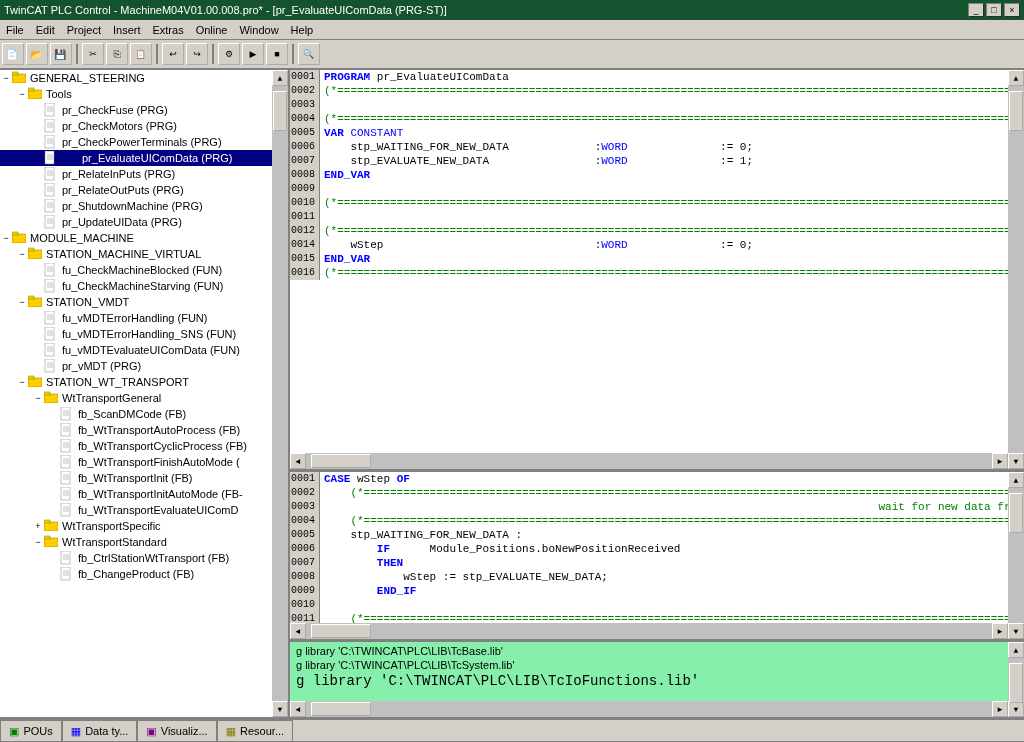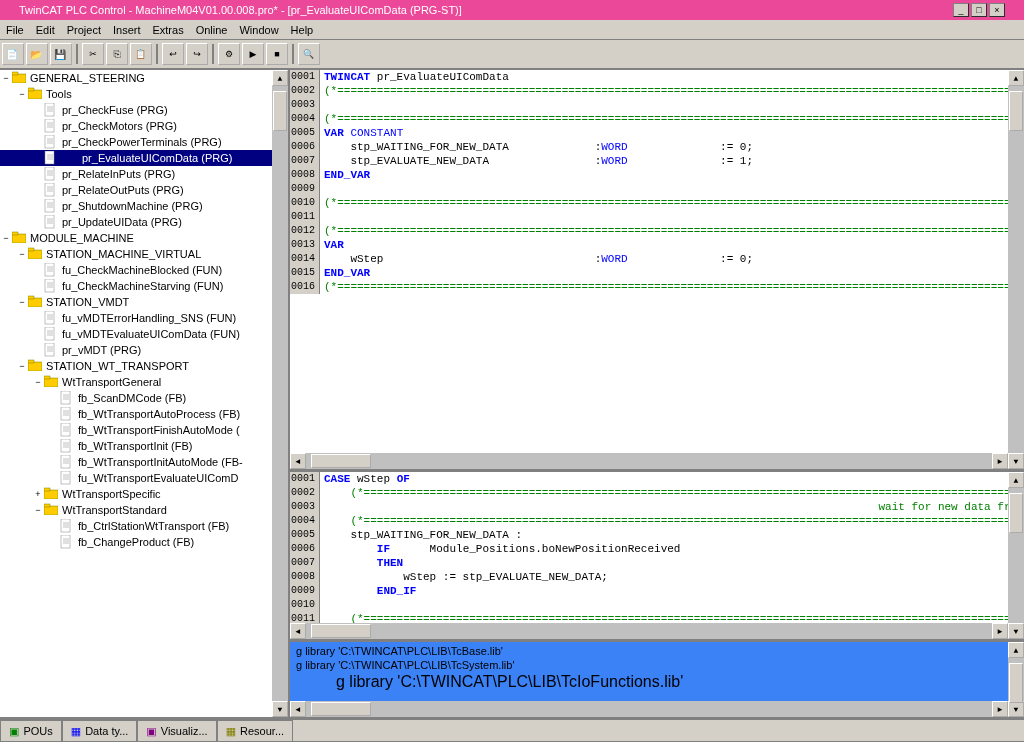--- a/index.html
+++ b/index.html
@@ -1,19 +1,19 @@
 <!DOCTYPE html>
 <html><head>
   <meta charset="utf-8">
   <style>
     * { margin: 0; padding: 0; box-sizing: border-box; }
     body { font-family: 'Courier New', monospace; font-size: 11px; background: #d4d0c8; overflow: hidden; width: 1024px; height: 742px; }
     
     
-    #title-bar { background: #ec4899; color: white; padding: 2px 19px; font-size: 11px; font-family: Arial, sans-serif; display: flex; justify-content: space-between; align-items: center; height: 20px; }
+    #title-bar { background: #14532d; color: white; padding: 2px 4px; font-size: 11px; font-family: Arial, sans-serif; display: flex; justify-content: space-between; align-items: center; height: 20px; }
     #title-controls { display: flex; gap: 2px; }
     .title-btn { background: #d4d0c8; border: 1px outset #808080; width: 16px; height: 14px; font-size: 9px; cursor: pointer; display: flex; align-items: center; justify-content: center; color: black; }
     
     
     #menu-bar { background: #d4d0c8; border-bottom: 1px solid #808080; display: flex; align-items: center; height: 20px; font-family: Arial, sans-serif; font-size: 11px; }
     .menu-item { padding: 2px 6px; cursor: pointer; }
     
     
     #toolbar { background: #d4d0c8; border-bottom: 2px solid #808080; padding: 2px; display: flex; gap: 2px; height: 30px; align-items: center; }
     .tool-btn { background: #d4d0c8; border: 1px outset #ffffff; width: 22px; height: 22px; cursor: pointer; font-size: 10px; display: flex; align-items: center; justify-content: center; }
@@ -308,20 +308,33 @@
           <div class="tree-item">
             <div class="tree-item-content">
               <span class="indent" style="width: 32px;">&nbsp;&nbsp;&nbsp;&nbsp;</span>
               <span class="expand-icon"> </span>
               <span class="item-icon"><svg width="12" height="14" viewBox="0 0 12 14">
                   <rect x="1" y="0" width="9" height="13" fill="white" stroke="#808080" stroke-width="0.5"></rect>
                   <line x1="3" y1="4" x2="9" y2="4" stroke="#808080" stroke-width="0.5"></line>
                   <line x1="3" y1="6" x2="9" y2="6" stroke="#808080" stroke-width="0.5"></line>
                   <line x1="3" y1="8" x2="9" y2="8" stroke="#808080" stroke-width="0.5"></line>
                 </svg></span>
+              <span>fu_vMDTErrorHandling (FUN)</span>
+            </div>
+          </div>
+          <div class="tree-item">
+            <div class="tree-item-content">
+              <span class="indent" style="width: 32px;">&nbsp;&nbsp;&nbsp;&nbsp;</span>
+              <span class="expand-icon"> </span>
+              <span class="item-icon"><svg width="12" height="14" viewBox="0 0 12 14">
+                  <rect x="1" y="0" width="9" height="13" fill="white" stroke="#808080" stroke-width="0.5"></rect>
+                  <line x1="3" y1="4" x2="9" y2="4" stroke="#808080" stroke-width="0.5"></line>
+                  <line x1="3" y1="6" x2="9" y2="6" stroke="#808080" stroke-width="0.5"></line>
+                  <line x1="3" y1="8" x2="9" y2="8" stroke="#808080" stroke-width="0.5"></line>
+                </svg></span>
               <span>fu_vMDTErrorHandling_SNS (FUN)</span>
             </div>
           </div>
           <div class="tree-item">
             <div class="tree-item-content">
               <span class="indent" style="width: 32px;">&nbsp;&nbsp;&nbsp;&nbsp;</span>
               <span class="expand-icon"> </span>
               <span class="item-icon"><svg width="12" height="14" viewBox="0 0 12 14">
                   <rect x="1" y="0" width="9" height="13" fill="white" stroke="#808080" stroke-width="0.5"></rect>
                   <line x1="3" y1="4" x2="9" y2="4" stroke="#808080" stroke-width="0.5"></line>
@@ -383,20 +396,33 @@
             <div class="tree-item-content">
               <span class="indent" style="width: 48px;">&nbsp;&nbsp;&nbsp;&nbsp;&nbsp;&nbsp;</span>
               <span class="expand-icon"> </span>
               <span class="item-icon"><svg width="12" height="14" viewBox="0 0 12 14">
                   <rect x="1" y="0" width="9" height="13" fill="white" stroke="#808080" stroke-width="0.5"></rect>
                   <line x1="3" y1="4" x2="9" y2="4" stroke="#808080" stroke-width="0.5"></line>
                   <line x1="3" y1="6" x2="9" y2="6" stroke="#808080" stroke-width="0.5"></line>
                   <line x1="3" y1="8" x2="9" y2="8" stroke="#808080" stroke-width="0.5"></line>
                 </svg></span>
               <span>fb_WtTransportAutoProcess (FB)</span>
+            </div>
+          </div>
+          <div class="tree-item">
+            <div class="tree-item-content">
+              <span class="indent" style="width: 48px;">&nbsp;&nbsp;&nbsp;&nbsp;&nbsp;&nbsp;</span>
+              <span class="expand-icon"> </span>
+              <span class="item-icon"><svg width="12" height="14" viewBox="0 0 12 14">
+                  <rect x="1" y="0" width="9" height="13" fill="white" stroke="#808080" stroke-width="0.5"></rect>
+                  <line x1="3" y1="4" x2="9" y2="4" stroke="#808080" stroke-width="0.5"></line>
+                  <line x1="3" y1="6" x2="9" y2="6" stroke="#808080" stroke-width="0.5"></line>
+                  <line x1="3" y1="8" x2="9" y2="8" stroke="#808080" stroke-width="0.5"></line>
+                </svg></span>
+              <span>fb_WtTransportCyclicProcess (FB)</span>
             </div>
           </div>
           <div class="tree-item">
             <div class="tree-item-content">
               <span class="indent" style="width: 48px;">&nbsp;&nbsp;&nbsp;&nbsp;&nbsp;&nbsp;</span>
               <span class="expand-icon"> </span>
               <span class="item-icon"><svg width="12" height="14" viewBox="0 0 12 14">
                   <rect x="1" y="0" width="9" height="13" fill="white" stroke="#808080" stroke-width="0.5"></rect>
                   <line x1="3" y1="4" x2="9" y2="4" stroke="#808080" stroke-width="0.5"></line>
                   <line x1="3" y1="6" x2="9" y2="6" stroke="#808080" stroke-width="0.5"></line>
@@ -504,21 +530,21 @@
   </div>
 
   <div id="right-panels">
 
     <div id="code-top">
       <div class="panel-with-scroll" style="flex:1; overflow:hidden;">
         <div class="code-content">
           <div class="code-area" id="code-area-top">
           <div class="code-line">
                 <span class="line-num">0001</span>
-                <span class="line-content"><span style="color:#0000ff;font-weight:bold">TWINCAT</span> pr_EvaluateUIComData</span>
+                <span class="line-content"><span style="color:#0000ff;font-weight:bold">PROGRAM</span> pr_EvaluateUIComData</span>
               </div>
               <div class="code-line">
                 <span class="line-num">0002</span>
                 <span class="line-content" style="color: rgb(0, 128, 0);">(*===================================================================================================================================================*)</span>
               </div>
               <div class="code-line">
                 <span class="line-num">0003</span>
                 <span class="line-content" style="color: rgb(0, 128, 0);">                                                                                                              STEPS</span>
               </div>
               <div class="code-line">
@@ -549,24 +575,20 @@
                 <span class="line-num">0010</span>
                 <span class="line-content" style="color: rgb(0, 128, 0);">(*===================================================================================================================================================*)</span>
               </div>
               <div class="code-line">
                 <span class="line-num">0011</span>
                 <span class="line-content" style="color: rgb(0, 128, 0);">                                                                                                              step variables</span>
               </div>
               <div class="code-line">
                 <span class="line-num">0012</span>
                 <span class="line-content" style="color: rgb(0, 128, 0);">(*===================================================================================================================================================*)</span>
-              </div>
-              <div class="code-line">
-                <span class="line-num">0013</span>
-                <span class="line-content"><span style="color:#0000ff;font-weight:bold">VAR</span></span>
               </div>
               <div class="code-line">
                 <span class="line-num">0014</span>
                 <span class="line-content">    wStep                                :<span style="color:#0000ff">WORD</span>              := 0;</span>
               </div>
               <div class="code-line">
                 <span class="line-num">0015</span>
                 <span class="line-content"><span style="color:#0000ff;font-weight:bold">END_VAR</span></span>
               </div>
               <div class="code-line">
@@ -655,24 +677,24 @@
             <div class="vscroll-thumb"></div>
           </div>
           <div class="vscroll-btn">▼</div>
         </div>
       </div>
     </div>
 
     <div id="code-log">
       <div class="panel-with-scroll" style="flex:1; overflow:hidden;">
         <div class="code-content">
-          <div class="code-area" id="log-area" style="background:#3b82f6; padding:2px;">
+          <div class="code-area" id="log-area" style="background:#86efac; padding:2px;">
           <div style="font-family: Arial, sans-serif; font-size: 11px; padding: 1px 4px;">g library 'C:\TWINCAT\PLC\LIB\TcBase.lib'</div>
               <div style="font-family: Arial, sans-serif; font-size: 11px; padding: 1px 4px;">g library 'C:\TWINCAT\PLC\LIB\TcSystem.lib'</div>
-              <div style="font-family: Liberation Sans, sans-serif; font-size: 16px; padding: 1px 4px; margin-left: 40px;">g library 'C:\TWINCAT\PLC\LIB\TcIoFunctions.lib'</div>
+              <div style="font-family: Liberation Mono, monospace; font-size: 14px; padding: 1px 4px;">g library 'C:\TWINCAT\PLC\LIB\TcIoFunctions.lib'</div>
             </div>
           <div class="hscroll">
             <div class="hscroll-btn">◄</div>
             <div class="hscroll-track" style="position:relative; flex:1; height:16px; background:#c0c0c0;">
               <div class="hscroll-thumb"></div>
             </div>
             <div class="hscroll-btn">►</div>
           </div>
         </div>
         <div class="vscroll">

